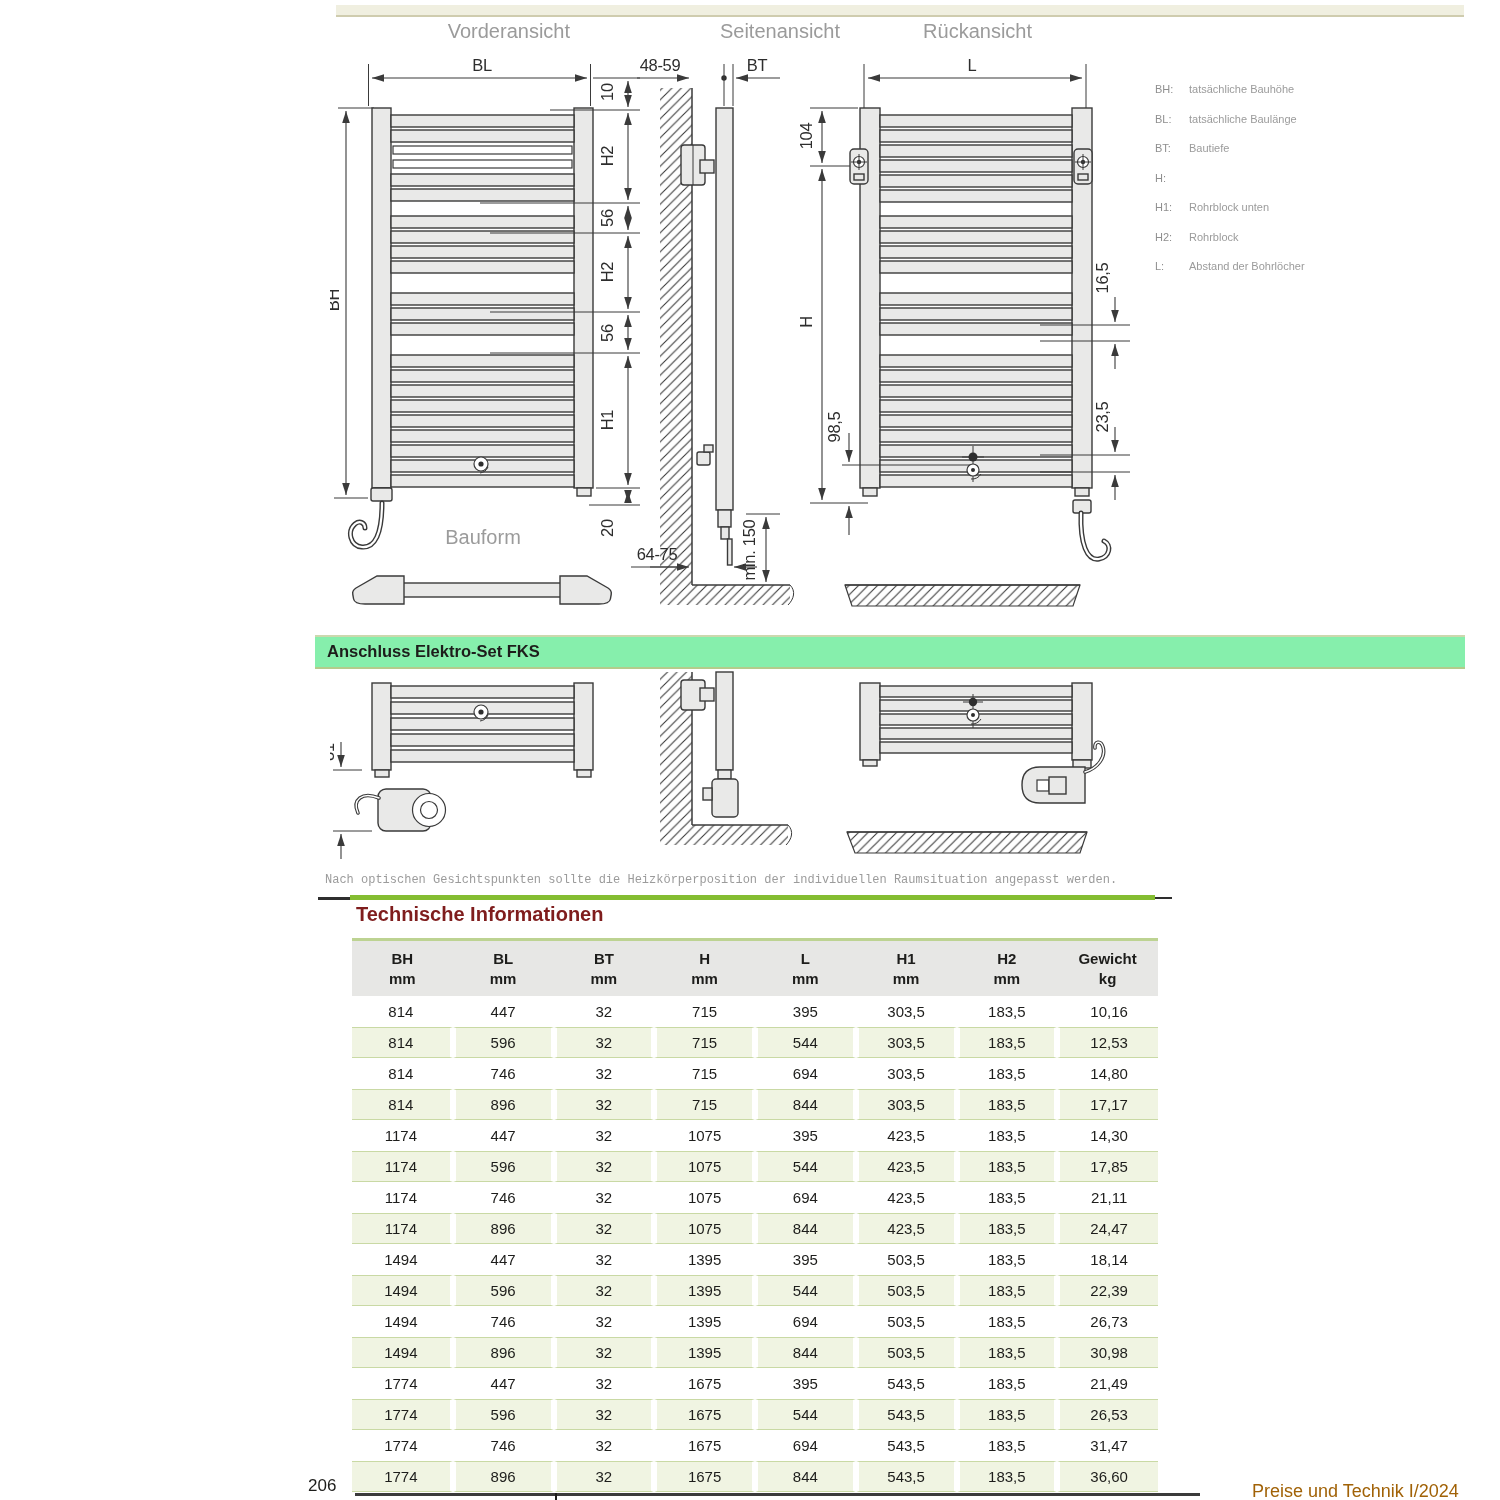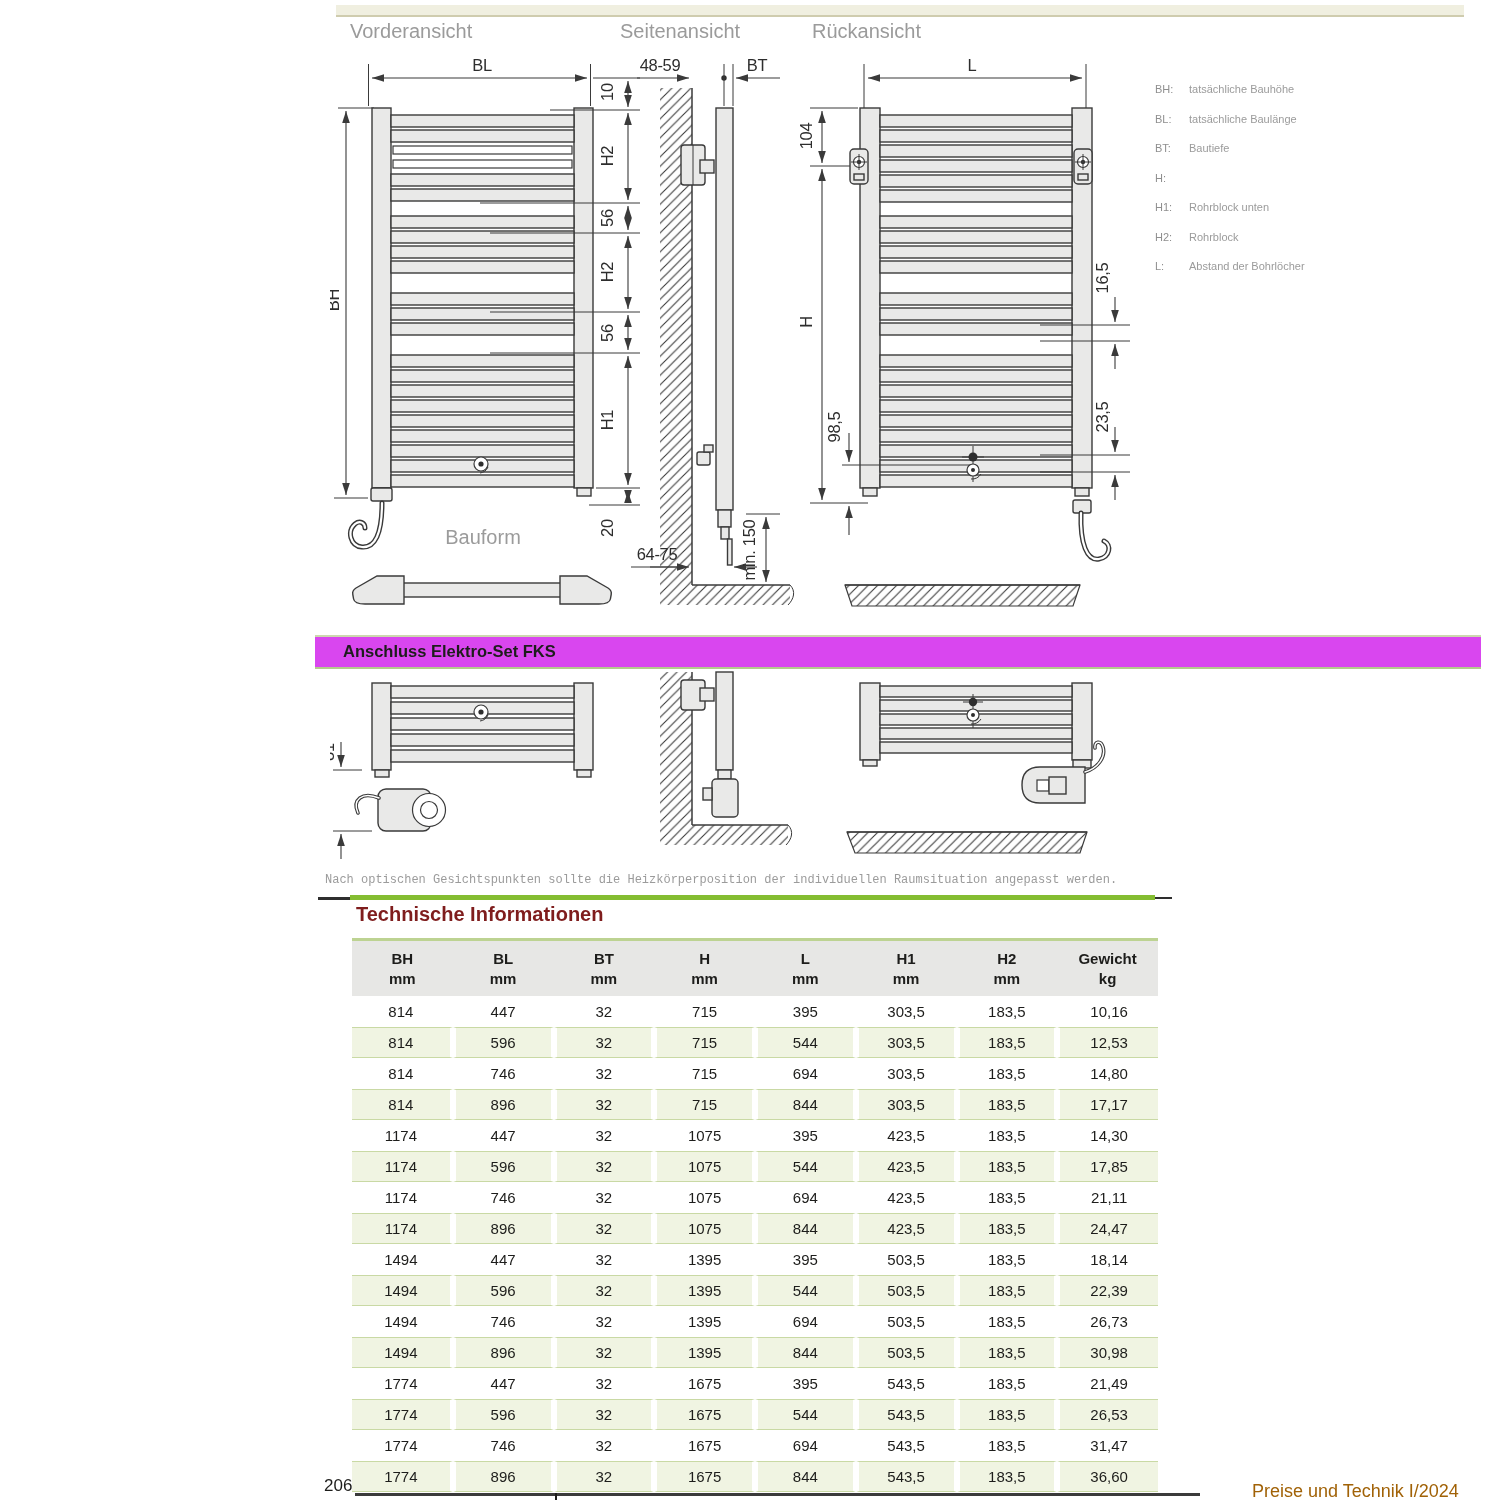--- a/index.html
+++ b/index.html
@@ -4,29 +4,29 @@
 <style>
   html,body{margin:0;padding:0;}
   body{
     width:1500px;height:1500px;position:relative;background:#ffffff;
     font-family:"Liberation Sans", sans-serif;color:#1d1d1b;overflow:hidden;
   }
   .abs{position:absolute;}
   
   .top-band{left:336px;top:5px;width:1128px;height:10px;background:#f0efe0;border-bottom:2px solid #cfccae;}
   
-  .view-title{top:20px;width:220px;text-align:left;font-size:20px;color:#9b9b9b;}
+  .view-title{top:20px;width:220px;text-align:right;font-size:20px;color:#9b9b9b;}
   
   .legend{left:1155px;top:80px;width:290px;font-size:11px;color:#9b9b9b;}
   .legend-row{display:flex;margin-bottom:10px;line-height:19.5px;}
   .legend-key{width:34px;flex:0 0 34px;color:#8f8f8f;}
   .legend-text{width:248px;}
   
-  .elektro-band{left:315px;top:635px;width:1150px;height:30px;background:#d946ef;
-    border-top:2px solid #ccd8ae;border-bottom:2px solid #b4cc8c;padding-left:16px;}
+  .elektro-band{left:315px;top:635px;width:1150px;height:30px;background:#86efac;
+    border-top:2px solid #ccd8ae;border-bottom:2px solid #b4cc8c;}
   .elektro-title{padding-left:12px;line-height:29px;font-size:16.5px;font-weight:bold;color:#1d1d1b;}
   
   .note{left:325px;top:873px;font-size:12px;color:#9b9b9b;font-family:Liberation Mono, monospace;}
   .rule-black-left{left:318px;top:897px;width:32px;height:3px;background:#2e2e2e;}
   .rule-green{left:350px;top:895px;width:805px;height:5px;background:#84bd31;}
   .rule-black-right{left:1155px;top:897px;width:17px;height:2px;background:#2e2e2e;}
   .tech-title{left:356px;top:903px;font-size:20px;font-weight:bold;color:#7f1d1d;}
   
   .tech-table{left:352px;top:938px;width:806px;border-collapse:separate;border-spacing:0;
     table-layout:fixed;border-top:3px solid #bdd392;font-size:15px;}
@@ -34,21 +34,21 @@
   .tech-table th .hl{line-height:20px;}
   .tech-table td{height:29px;text-align:center;vertical-align:middle;padding:0;
     border-top:1px solid transparent;border-bottom:1px solid transparent;
     border-left:3.5px solid #ffffff;border-right:3.5px solid #ffffff;}
   .tech-table td:first-child{border-left:0;margin-top:18px;}
   .tech-table td:last-child{border-right:0;}
   .tech-table tr.alt td{background:#f0f4e2;border-top-color:#c9d9a4;border-bottom-color:#c9d9a4;}
   
   .bottom-line{left:355px;top:1493px;width:845px;height:2.5px;background:#3b3b3b;}
   .bottom-tick{left:555px;top:1493px;width:2px;height:9px;background:#1d1d1b;}
-  .page-num{left:324px;top:1476px;font-size:17px;color:#1d1d1b;}
+  .page-num{left:308px;top:1476px;font-size:17px;color:#1d1d1b;}
   .footer-right{left:1252px;top:1481px;font-size:18px;color:#a16207;}
   
   .part{fill:#e9e9e8;stroke:#3a3a3a;stroke-width:1.4;}
   .wht{fill:#ffffff;stroke:#3a3a3a;stroke-width:1.2;}
   .ln{stroke:#3a3a3a;stroke-width:1.5;fill:none;}
   .thin{stroke:#3a3a3a;stroke-width:1;fill:none;}
   .dim{stroke:#3a3a3a;stroke-width:1.1;fill:none;}
   .dark{fill:#2e2e2e;stroke:none;}
   .cable{stroke:#3a3a3a;stroke-width:5;fill:none;stroke-linecap:round;}
   .cable2{stroke:#ffffff;stroke-width:2.2;fill:none;stroke-linecap:round;}

